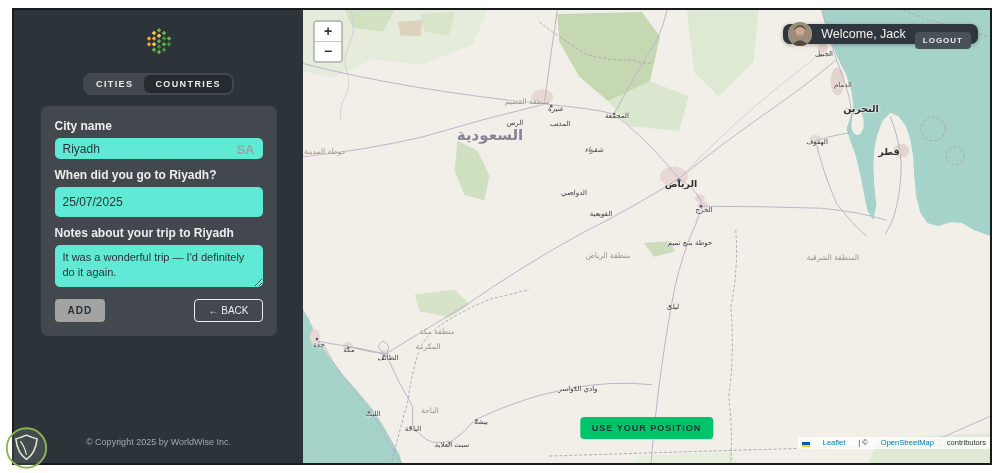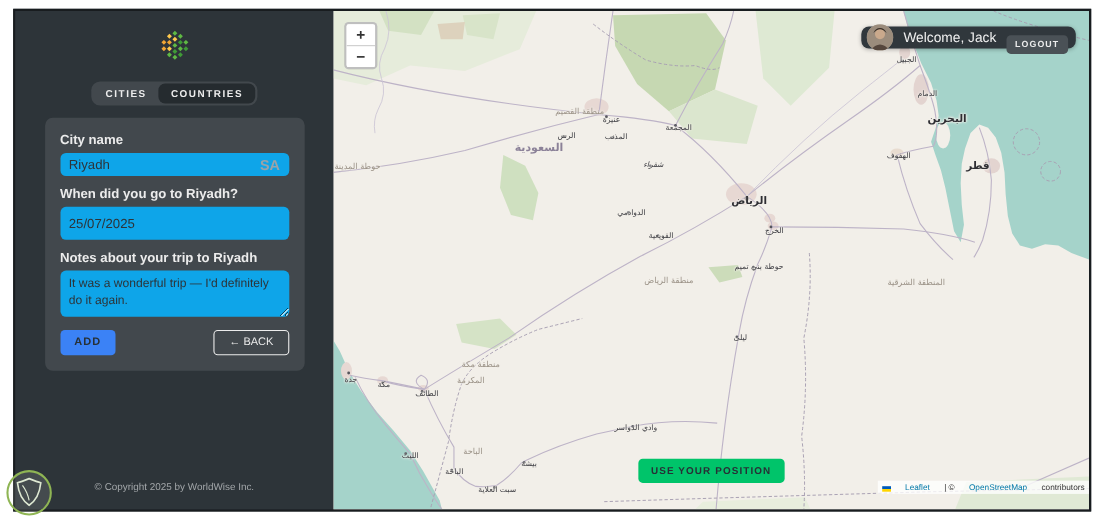--- a/index.html
+++ b/index.html
@@ -14,41 +14,41 @@
   .tabs{margin-top:13px;background:#42484d;border-radius:8px;display:flex;align-items:center;
     padding:2px;}
   .tab{color:#ececec;font-size:9px;font-weight:bold;letter-spacing:1.4px;padding:4px 11px;
     border-radius:6px;cursor:pointer;}
   .tab.active{background:#252b2f;}
   .form-card{margin-top:11px;width:236px;background:#42484d;border-radius:7px;padding:13px 14px 14px;
     box-sizing:border-box;display:flex;flex-direction:column;}
   .f-label{color:#ececec;font-size:12px;font-weight:600;margin:9px 0 5px;}
   .f-label:first-child{margin-top:0;}
   .inp-wrap{position:relative;}
-  .f-input,.f-area{width:100%;box-sizing:border-box;background:#0ea5e9;border:none;border-radius:5px;
+  .f-input,.f-area{width:100%;box-sizing:border-box;background:#5eead4;border:none;border-radius:5px;
     padding:5px 8px;font-size:12px;color:#2d3439;font-family:"Liberation Sans",sans-serif;}
   .f-input{height:21px;}
   .f-input.date{height:30px;}
   .flag-code{position:absolute;right:8px;top:50%;transform:translateY(-50%);color:#9aa3a8;
     font-weight:bold;font-size:13px;}
   .f-area{height:42px;resize:both;line-height:1.35;font-size:11px;}
   .btn-row{display:flex;justify-content:space-between;align-items:center;margin-top:12px;}
-  .btn-add{background:#3b82f6;color:#273036;border:none;border-radius:4px;font-weight:bold;
+  .btn-add{background:#a3a3a3;color:#273036;border:none;border-radius:4px;font-weight:bold;
     font-size:10px;letter-spacing:1px;padding:6px 13px;cursor:pointer;
     font-family:"Liberation Sans",sans-serif;text-align:right;}
   .btn-back{background:transparent;color:#ececec;border:1px solid #ececec;border-radius:4px;
     font-size:10px;padding:5px 13px;cursor:pointer;font-family:"Liberation Sans",sans-serif;}
   .side-footer{margin-top:auto;margin-bottom:16px;color:#a3a7aa;font-size:9px;}
   
   .map{position:relative;flex:1;background:#f2efe9;overflow:hidden;}
   .map svg.base{position:absolute;inset:0;width:100%;height:100%;}
   .label-layer{position:absolute;inset:0;pointer-events:none;}
   .map-label{position:absolute;transform:translate(-50%,-50%);white-space:nowrap;direction:rtl;
     font-family:"DejaVu Sans",sans-serif;text-shadow:0 0 2px #f2efe9,0 0 2px #f2efe9,0 0 3px #f2efe9;}
-  .map-label.country{font-size:10px;font-weight:bold;color:#8b8198;letter-spacing:1px;}
+  .map-label.country{font-size:15px;font-weight:bold;color:#8b8198;letter-spacing:1px;}
   .map-label.region{font-size:7.5px;color:#9b9287;}
   .map-label.city{font-size:9.5px;font-weight:bold;color:#2e2e33;}
   .map-label.town{font-size:7px;color:#3d3d42;}
   .zoom-ctl{position:absolute;left:10px;top:10px;width:26px;border:2px solid rgba(0,0,0,0.25);
     border-radius:4px;overflow:hidden;z-index:6;background:#fff;}
   .zbtn{height:19px;line-height:19px;text-align:center;font-size:14px;font-weight:bold;color:#333;
     background:#fff;cursor:pointer;}
   .zbtn + .zbtn{border-top:1px solid #ccc;}
   .user-bar{position:absolute;top:14px;right:12px;height:20px;background:#30373c;border-radius:7px;
     display:flex;align-items:center;gap:9px;padding:0 7px 0 5px;z-index:7;

